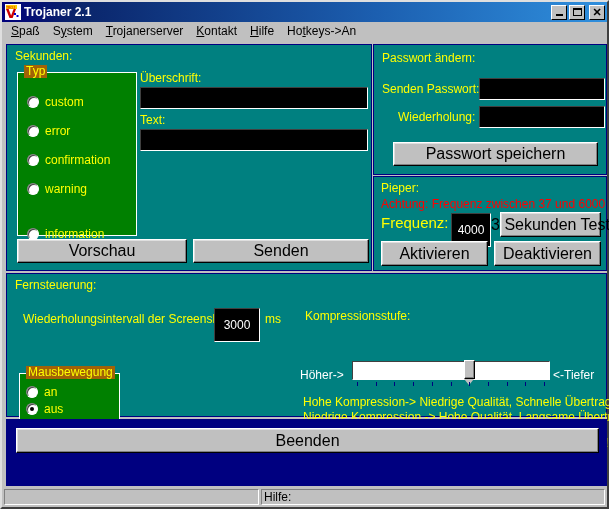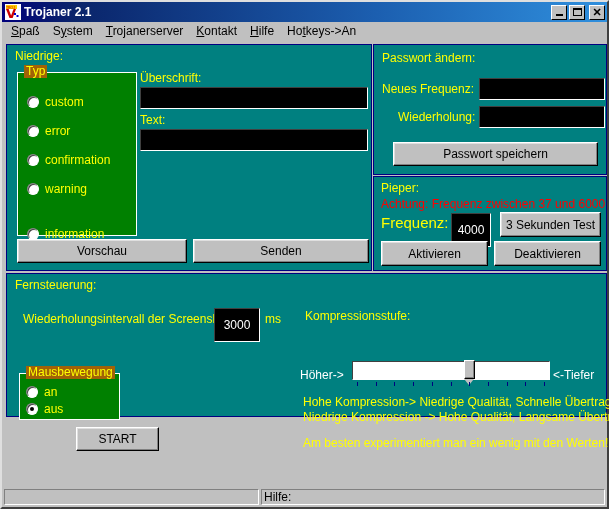--- a/index.html
+++ b/index.html
@@ -166,21 +166,21 @@
 
   .btn {
     position: absolute;
     background: #c0c0c0;
     color: #000000;
     border: 1px solid;
     border-top-color: #ffffff; border-left-color: #ffffff;
     border-right-color: #000000; border-bottom-color: #000000;
     box-shadow: inset -1px -1px 0 #808080, inset 1px 1px 0 #dfdfdf;
     display: flex; align-items: center; justify-content: center;
-    font-size: 12px;
+    font-size: 16px;
     white-space: nowrap;
     font-family: "Liberation Sans", sans-serif;
   }
 
   
   #slider-wrap { position: absolute; }
   .slider-track {
     position: absolute;
     background: #ffffff;
     border: 1px solid #808080;
@@ -276,21 +276,21 @@
     <div class="menuitem">S<u>y</u>stem</div>
     <div class="menuitem"><u>T</u>rojanerserver</div>
     <div class="menuitem"><u>K</u>ontakt</div>
     <div class="menuitem"><u>H</u>ilfe</div>
     <div class="menuitem">Ho<u>t</u>keys-&gt;An</div>
   </div>
 
   <div id="client">
 
     <div class="panel" style="left:4px; top:4px; width:366px; height:227px;">
-      <div class="lbl" style="left:8px; top:5px;">Niedrige:</div>
+      <div class="lbl" style="left:8px; top:5px;">Sekunden:</div>
 
       <div class="groupbox" style="left:10px; top:27px; width:120px; height:164px;">
         <div class="gb-title">Typ</div>
 
         <div class="radio" style="left:9px; top:22px;">
           <span class="dot"></span>
           <span>custom</span>
         </div>
         <div class="radio" style="left:9px; top:51px;">
           <span class="dot"></span>
@@ -316,21 +316,21 @@
       <div class="lbl" style="left:133px; top:69px;text-align:center;">Text:</div>
       <div class="tbox" style="left:133px; top:84px; width:228px; height:22px;"></div>
 
       <div class="btn" style="left:10px; top:194px; width:170px; height:24px;">Vorschau</div>
       <div class="btn" style="left:186px; top:194px; width:176px; height:24px;">Senden</div>
     </div>
 
     <div class="panel" style="left:371px; top:4px; width:234px; height:131px;">
       <div class="lbl" style="left:8px; top:7px;">Passwort ändern:</div>
 
-      <div class="lbl" style="left:8px; top:38px;">Neues Frequenz:</div>
+      <div class="lbl" style="left:8px; top:38px;">Senden Passwort:</div>
       <div class="tbox" style="left:105px; top:33px; width:126px; height:22px;"></div>
 
       <div class="lbl" style="left:24px; top:66px;">Wiederholung:</div>
       <div class="tbox" style="left:105px; top:61px; width:126px; height:22px;"></div>
 
       <div class="btn" style="left:19px; top:97px; width:205px; height:24px;">Passwort speichern</div>
     </div>
 
     <div class="panel" style="left:371px; top:136px; width:234px; height:95px;">
       <div class="lbl" style="left:7px; top:5px;">Pieper:</div>
@@ -387,20 +387,23 @@
             <div class="tick" style="left: 173px; top: 0px;"></div>
             <div class="tick" style="left: 192px; top: 0px;"></div>
           </div>
       </div>
 
       <div class="lbl" style="left:296px; top:122px;">Hohe Kompression-&gt; Niedrige Qualität, Schnelle Übertragung</div>
       <div class="lbl" style="left:296px; top:137px;">Niedrige Kompression -&gt; Hohe Qualität, Langsame Übertragung</div>
       <div class="lbl" style="left:296px; top:163px;">Am besten experimentiert man ein wenig mit den Werten!</div>
     </div>
 
+    <div id="bottom-panel" style="left:4px; top:379px; width:601px; height:67px;">
+      <div class="btn" style="left:9px; top:8px; width:583px; height:25px;">Beenden</div>
+    </div>
 
   </div>
 
   <div id="statusbar">
     <div class="status-pane" id="status-left"></div>
     <div class="status-pane" id="status-right">Hilfe:</div>
   </div>
 
 </div>
 

